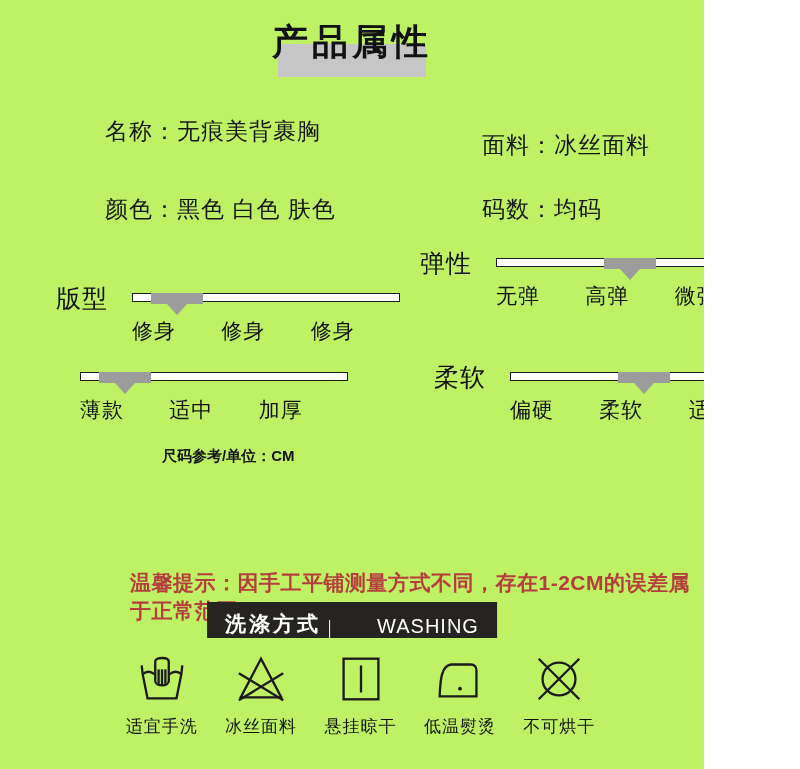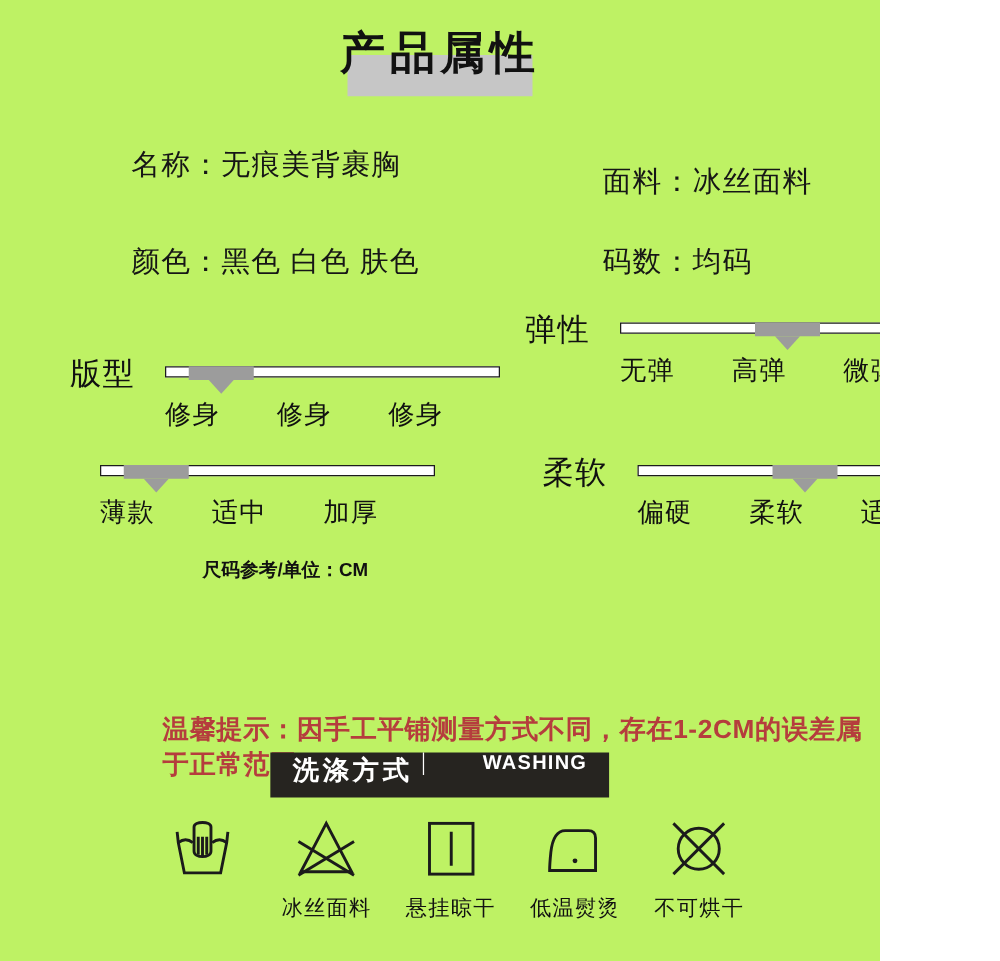--- a/index.html
+++ b/index.html
@@ -48,24 +48,24 @@
   
   .size-caption{position:absolute;left:131px;top:447px;font-size:15px;font-weight:bold;color:#111;margin-left:31px;}
   table.size{position:absolute;left:130px;top:471px;border-collapse:collapse;table-layout:fixed;width:538px;}
   .size th,.size td{background:var(--table-bg);color:var(--table-text);border:3px solid #fff;text-align:center;font-weight:bold;padding:0;}
   .size th{height:45px;font-size:20px;letter-spacing:1px;}
   .size td{height:41px;font-size:18px;letter-spacing:1px;}
   .size-note{position:absolute;left:130px;top:569px;font-size:21px;font-weight:bold;color:var(--note-text);letter-spacing:0.5px;}
 
   
   .wash-badge{position:absolute;left:50%;transform:translateX(-50%);top:602px;height:36px;
-    background:var(--badge-bg);color:#fff;display:flex;align-items:flex-start;padding:0 18px;white-space:nowrap;}
+    background:var(--badge-bg);color:#fff;display:flex;align-items:flex-end;padding:0 18px;white-space:nowrap;}
   .wash-cn{font-size:21px;font-weight:bold;letter-spacing:3px;}
   .wash-div{width:1px;height:18px;background:#fff;margin:0 11px 0 8px;}
-  .wash-en{font-size:16px;font-weight:bold;letter-spacing:1px;margin-left:36px;}
+  .wash-en{font-size:20px;font-weight:normal;letter-spacing:1px;margin-left:36px;}
 
   
   .care-row{position:absolute;left:112px;right:95px;top:650px;display:flex;justify-content:space-between;}
   .care{width:112px;text-align:center;}
   .care svg{display:block;margin:0 auto;width:58px;height:58px;stroke:var(--icon-stroke);fill:none;stroke-width:2.4;}
   .care svg .dot{fill:var(--icon-stroke);stroke:none;}
   .care-label{margin-top:7px;font-size:17px;color:#111;letter-spacing:1px;}
 </style>
 </head>
 <body>
@@ -158,20 +158,21 @@
     <div class="care">
       <svg viewBox="0 0 60 60">
         <polyline points="9,16 10,25 15,50 45,50 50,25 51,16"></polyline>
         <path d="M10 25 Q16 20 22 25"></path>
         <path d="M38 25 Q44 20 50 25"></path>
         <path d="M23 12 C23 7 37 7 37 12 L37 32 C37 38 23 38 23 32 Z"></path>
         <line x1="26.5" y1="20" x2="26.5" y2="35"></line>
         <line x1="30" y1="20" x2="30" y2="36"></line>
         <line x1="33.5" y1="20" x2="33.5" y2="35"></line>
       </svg>
+      <div class="care-label">适宜手洗</div>
     </div>
     <div class="care">
       <svg viewBox="0 0 60 60">
         <path d="M30 9 L9 49 L51 49 Z"></path>
         <line x1="7" y1="24" x2="53" y2="52"></line>
         <line x1="53" y1="24" x2="7" y2="52"></line>
       </svg>
       <div class="care-label">冰丝面料</div>
     </div>
     <div class="care">

